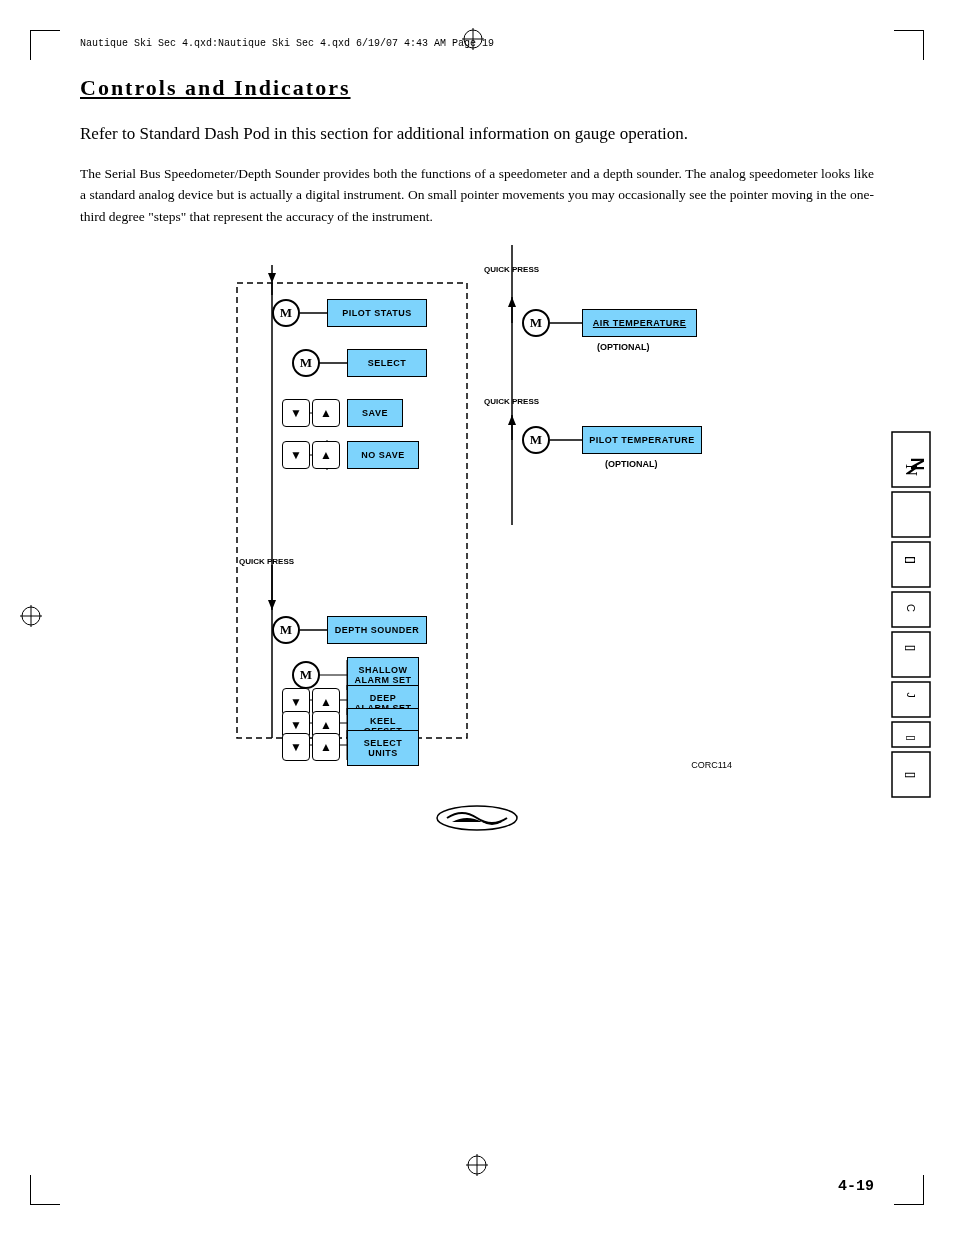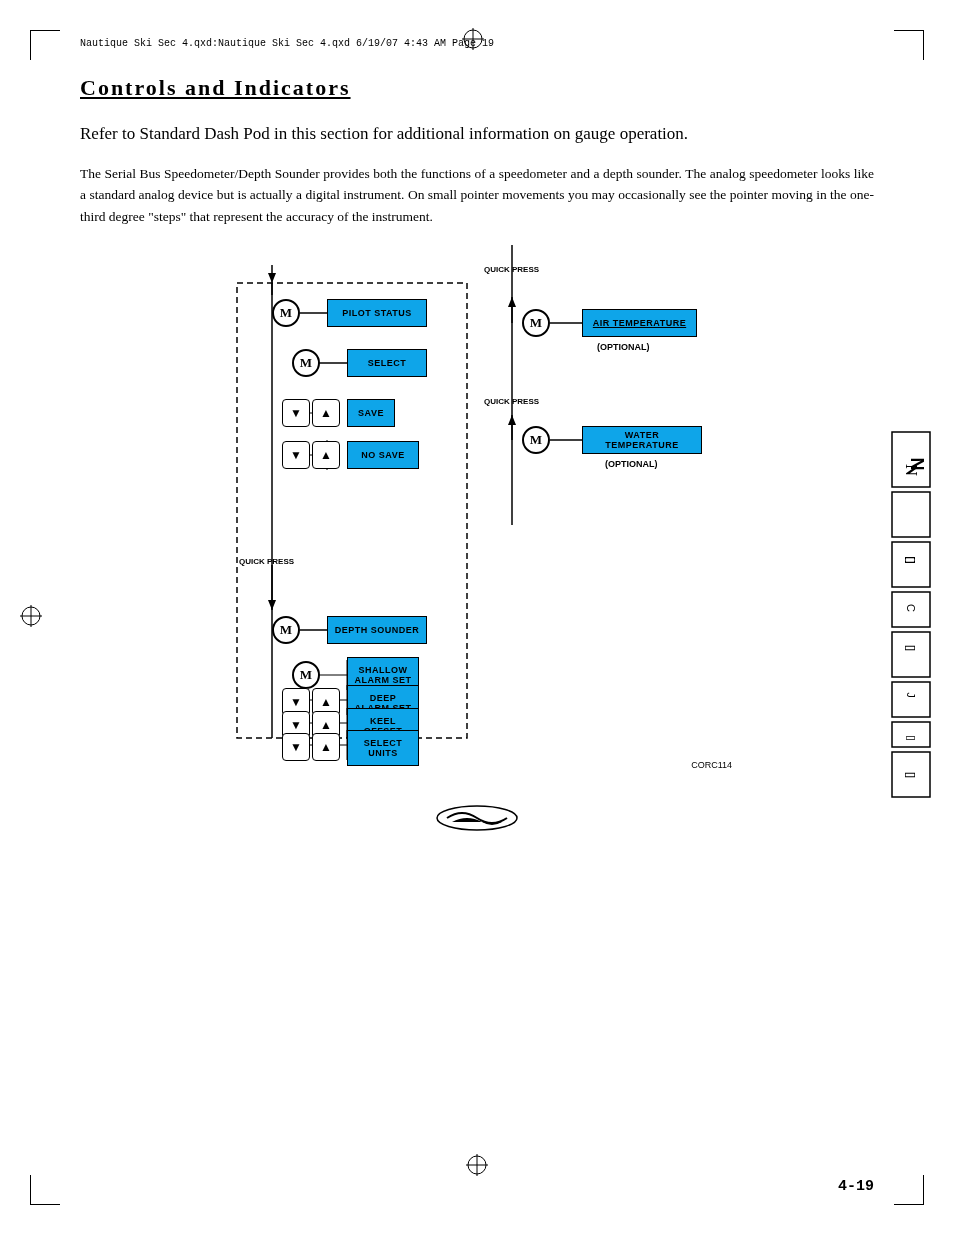--- a/index.html
+++ b/index.html
@@ -118,21 +118,21 @@
       position: absolute;
       border: 1.5px solid #000;
       display: flex;
       align-items: center;
       justify-content: center;
       text-align: center;
       font-size: 9px;
       font-weight: bold;
       font-family: Arial, sans-serif;
       letter-spacing: 0.5px;
-      background: #0ea5e9;
+      background: #7dd3fc;
       padding: 2px 4px;
     }
 
     .page-number {
       position: absolute;
       bottom: 40px;
       right: 80px;
       font-size: 15px;
       font-weight: bold;
       font-family: 'Courier New', monospace;
@@ -236,21 +236,21 @@
         <div class="label-box" style="top:104px;left:130px;width:80px;height:28px;">
           <span>SELECT</span>
         </div>
 
         <div class="triangle-btn" style="top:154px;left:65px;">
           <span>▼</span>
         </div>
         <div class="triangle-btn" style="top:154px;left:95px;">
           <span>▲</span>
         </div>
-        <div class="label-box" style="top:154px;left:130px;width:48px;height:28px;">
+        <div class="label-box" style="top:154px;left:130px;width:56px;height:28px;">
           <span>SAVE</span>
         </div>
 
         <div class="triangle-btn" style="top:196px;left:65px;">
           <span>▼</span>
         </div>
         <div class="triangle-btn" style="top:196px;left:95px;">
           <span>▲</span>
         </div>
         <div class="label-box" style="top:196px;left:130px;width:72px;height:28px;">
@@ -330,21 +330,21 @@
 
         <div style="position:absolute;top:97px;left:380px;font-size:9px;font-weight:bold;font-family:Arial,sans-serif;">
           <span>(OPTIONAL)</span>
         </div>
 
         <div class="m-btn" style="top:181px;left:305px;">
           <span>M</span>
         </div>
 
         <div class="label-box" style="top:181px;left:365px;width:120px;height:28px;">
-          <span>WATER TEMPERATURE</span>
+          <span>PILOT TEMPERATURE</span>
         </div>
 
         <div style="position:absolute;top:214px;left:388px;font-size:9px;font-weight:bold;font-family:Arial,sans-serif;">
           <span>(OPTIONAL)</span>
         </div>
 
         <div style="position:absolute;bottom:5px;right:5px;font-size:9px;font-family:Arial,sans-serif;">CORC114</div>
 
       </div>
     </div>

